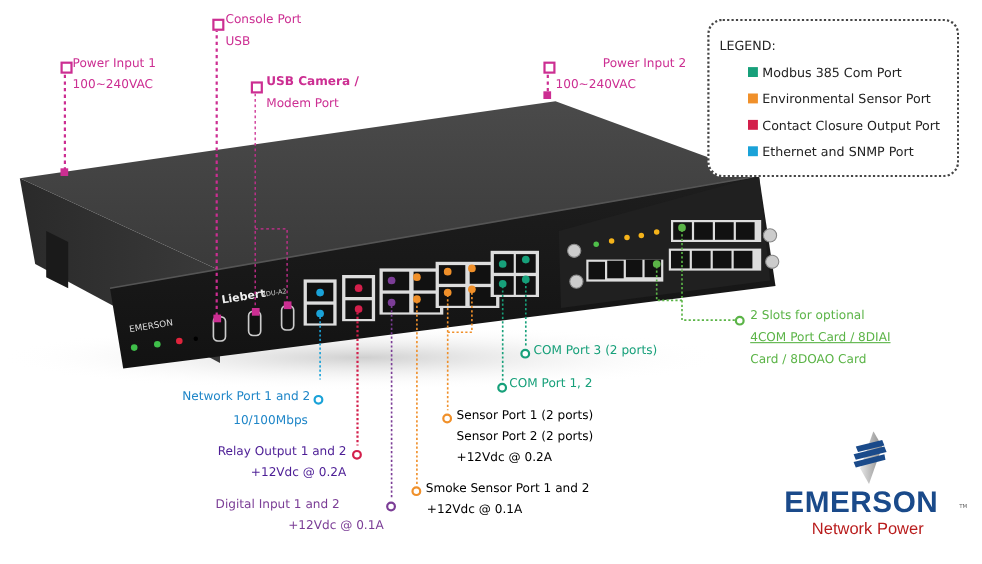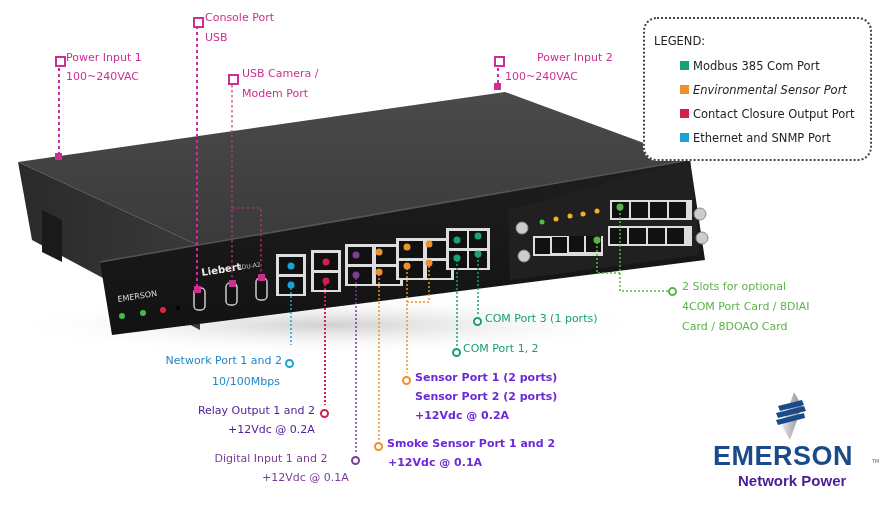--- a/index.html
+++ b/index.html
@@ -4,37 +4,37 @@
 <style>
   html, body { margin: 0; padding: 0; background: #ffffff; }
   body { width: 893px; height: 513px; position: relative; overflow: hidden;
          font-family: "DejaVu Sans", sans-serif; }
   .abs { position: absolute; }
   .lbl { position: absolute; white-space: nowrap; line-height: 1.12; }
   .pink { color: #cc2e92; }
   .blue { color: #1f86c8; }
   .red { color: #4c1d95; }
   .purple { color: #7b3d96; }
-  .orange { color: #6d28d9; font-weight: bold; }
+  .orange { color: #000000; }
   .teal { color: #17a07a; }
   .green { color: #5bb447; }
   .t15 { font-size: 11px; }
   .t12 { font-size: 11px; }
   .sq { position: absolute; width: 7px; height: 7px; border: 2px solid #cc2e92; background: #fff; }
   .ring { position: absolute; width: 5px; height: 5px; border: 2px solid; border-radius: 50%; background: #fff; }
   svg.overlay { position: absolute; left: 0; top: 0; }
   .legend { position: absolute; left: 643px; top: 17px; width: 225px; height: 140px;
             border: 2.5px dotted #444; border-radius: 14px; background: #fff; }
   .legend-title { position: absolute; left: 9px; top: 15px; font-size: 11.5px; color: #222; }
   .legend-item { position: absolute; left: 35px; font-size: 11.5px; color: #222; white-space: nowrap; }
   .legend-item .sw { display: inline-block; width: 9px; height: 9px; margin-right: 4px; vertical-align: -0px; }
   .logo-word { position: absolute; left: 713px; top: 441px; font-family: "Liberation Sans", sans-serif;
                font-weight: bold; font-size: 27px; color: #1a4a8a; letter-spacing: 0.5px; }
   .logo-sub { position: absolute; left: 738px; top: 472px; font-family: "Liberation Sans", sans-serif;
-              font-weight: bold; font-size: 15px; color: #4c1d95; }
+              font-weight: normal; font-size: 15px; color: #b91c1c; }
   .tm { position: absolute; left: 872px; top: 458px; font-size: 5px; color: #666; }
 </style>
 </head>
 <body>
 
 <svg class="overlay" width="893" height="513">
   <defs>
     <linearGradient id="topg" x1="0" y1="0" x2="0" y2="1">
       <stop offset="0" stop-color="#4a4a4a"></stop>
       <stop offset="1" stop-color="#3a3a3a"></stop>
@@ -208,65 +208,65 @@
 
 <div class="sq" style="left:55px;top:56px;"></div>
 <div class="lbl pink t15" style="left:66px;top:52px;">Power Input 1</div>
 <div class="lbl pink t12" style="left:66px;top:71px;">100~240VAC</div>
 
 <div class="sq" style="left:193px;top:17px;"></div>
 <div class="lbl pink t15" style="left:205px;top:12px;">Console Port</div>
 <div class="lbl pink t12" style="left:205px;top:32px;">USB</div>
 
 <div class="sq" style="left:228px;top:74px;"></div>
-<div class="lbl pink t15" style="left:242px;top:68px;">USB Camera /</div>
+<div class="lbl pink t15" style="left:242px;top:68px;font-weight:bold;">USB Camera /</div>
 <div class="lbl pink t15" style="left:242px;top:88px;">Modem Port</div>
 
 <div class="sq" style="left:494px;top:56px;"></div>
-<div class="lbl pink t15" style="left:497px;top:52px;padding-left:40px;">Power Input 2</div>
+<div class="lbl pink t15" style="left:508px;top:52px;padding-left:40px;">Power Input 2</div>
 <div class="lbl pink t12" style="left:505px;top:71px;">100~240VAC</div>
 
 <div class="lbl blue t15" style="left:134px;top:355px;width:148px;text-align:right;">Network Port 1 and 2</div>
 <div class="ring" style="left:285px;top:359px;border-color:#1aa2d8;"></div>
 <div class="lbl blue t12" style="left:212px;top:376px;">10/100Mbps</div>
 
 <div class="lbl red t15" style="left:167px;top:405px;width:148px;text-align:right;">Relay Output 1 and 2</div>
 <div class="ring" style="left:320px;top:409px;border-color:#d31f4b;"></div>
 <div class="lbl red t12" style="left:228px;top:424px;">+12Vdc @ 0.2A</div>
 
-<div class="lbl purple t15" style="left:196px;top:453px;width:150px;text-align:center;">Digital Input 1 and 2</div>
+<div class="lbl purple t15" style="left:196px;top:453px;width:150px;text-align:left;">Digital Input 1 and 2</div>
 <div class="ring" style="left:351px;top:456px;border-color:#7b3d96;"></div>
 <div class="lbl purple t12" style="left:262px;top:472px;">+12Vdc @ 0.1A</div>
 
 <div class="ring" style="left:374px;top:442px;border-color:#f0902a;"></div>
 <div class="lbl orange t15" style="left:387px;top:438px;">Smoke Sensor Port 1 and 2</div>
 <div class="lbl orange t12" style="left:388px;top:457px;">+12Vdc @ 0.1A</div>
 
 <div class="ring" style="left:402px;top:376px;border-color:#f0902a;"></div>
 <div class="lbl orange t15" style="left:415px;top:372px;">Sensor Port 1 (2 ports)</div>
 <div class="lbl orange t15" style="left:415px;top:391px;">Sensor Port 2 (2 ports)</div>
 <div class="lbl orange t12" style="left:415px;top:410px;">+12Vdc @ 0.2A</div>
 
 <div class="ring" style="left:452px;top:348px;border-color:#17a07a;"></div>
 <div class="lbl teal t15" style="left:463px;top:343px;">COM Port 1, 2</div>
 
 <div class="ring" style="left:473px;top:317px;border-color:#17a07a;"></div>
-<div class="lbl teal t15" style="left:485px;top:313px;">COM Port 3 (1 ports)</div>
+<div class="lbl teal t15" style="left:485px;top:313px;">COM Port 3 (2 ports)</div>
 
 <div class="ring" style="left:668px;top:287px;border-color:#5bb447;"></div>
 <div class="lbl green t15" style="left:682px;top:281px;">2 Slots for optional</div>
-<div class="lbl green t15" style="left:682px;top:301px;">4COM Port Card / 8DIAI</div>
+<div class="lbl green t15" style="left:682px;top:301px;text-decoration:underline;">4COM Port Card / 8DIAI</div>
 <div class="lbl green t15" style="left:682px;top:321px;text-align:right;">Card / 8DOAO Card</div>
 
 <div class="legend">
   <div class="legend-title">LEGEND:</div>
   <div class="legend-item" style="top:40px;">
     <span class="sw" style="background:#17a07a;"></span><span>Modbus 385 Com Port</span>
   </div>
-  <div class="legend-item" style="top:64px;font-style:italic;">
+  <div class="legend-item" style="top:64px;">
     <span class="sw" style="background:#f0902a;"></span><span>Environmental Sensor Port</span>
   </div>
   <div class="legend-item" style="top:88px;">
     <span class="sw" style="background:#d31f4b;"></span><span>Contact Closure Output Port</span>
   </div>
   <div class="legend-item" style="top:112px;">
     <span class="sw" style="background:#1aa2d8;"></span><span>Ethernet and SNMP Port</span>
   </div>
 </div>
 

